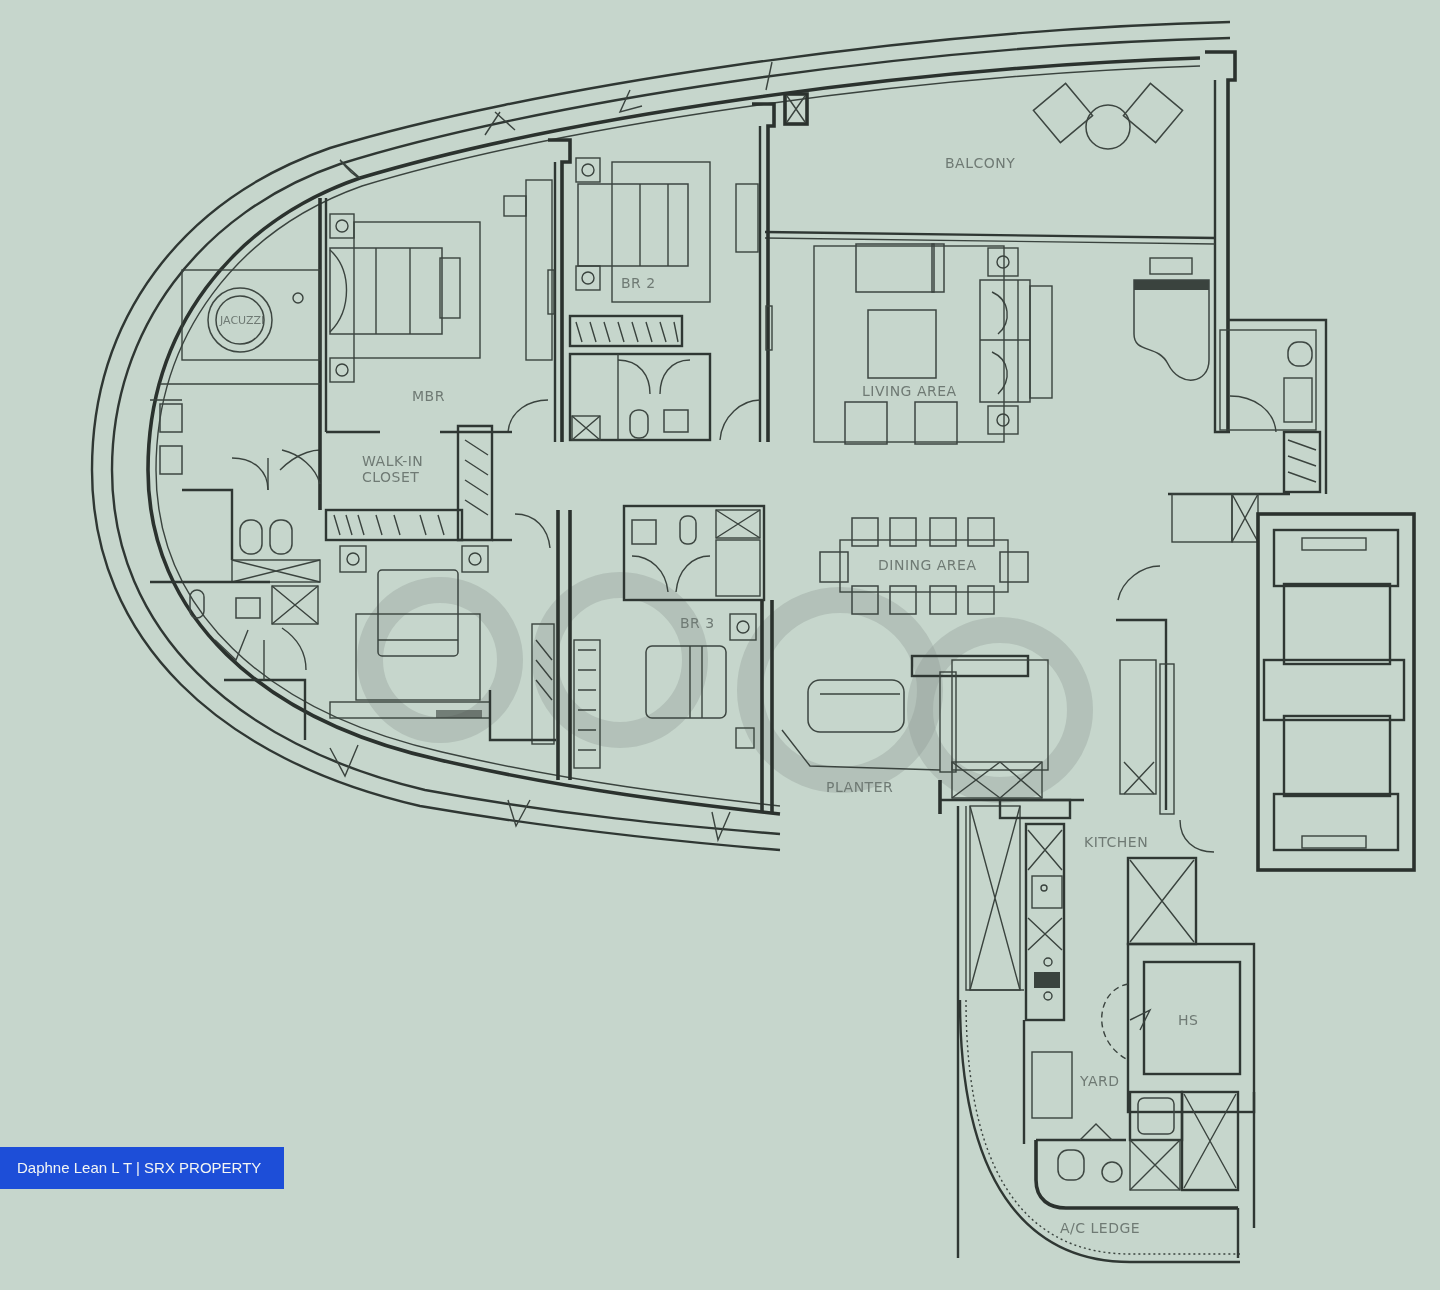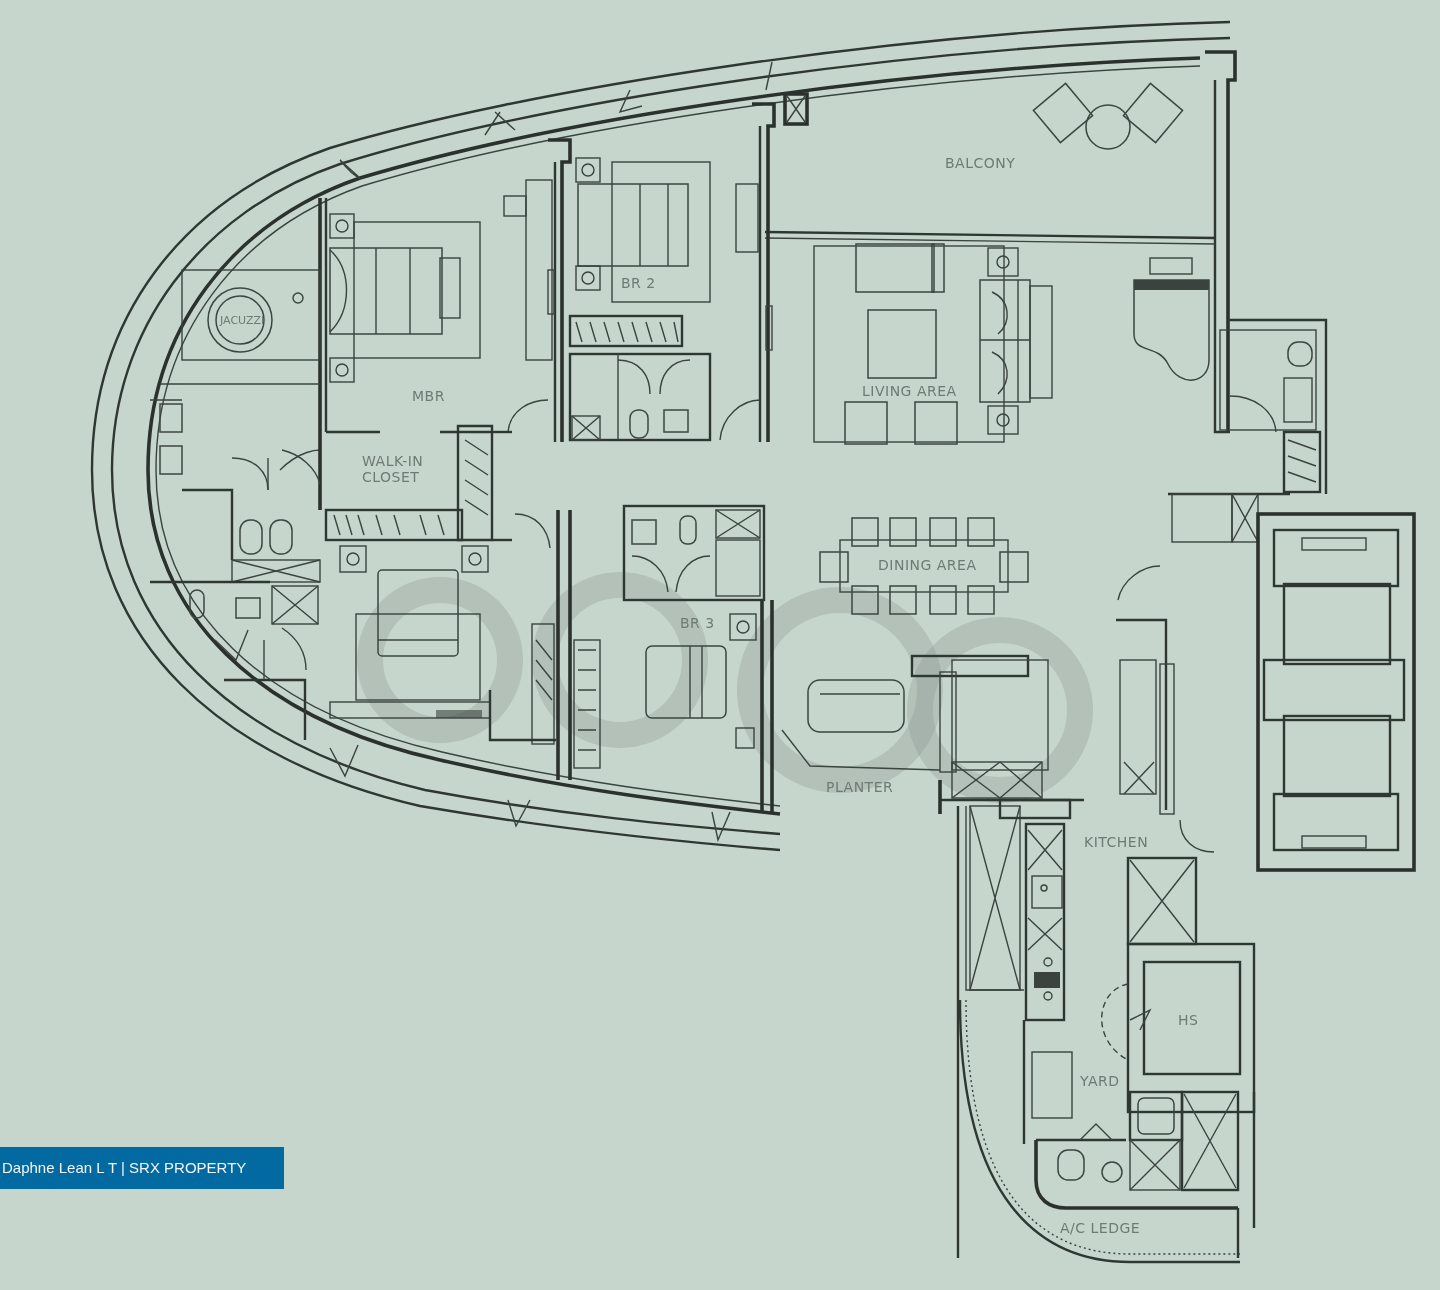--- a/index.html
+++ b/index.html
@@ -19,23 +19,23 @@
       font-family: "DejaVu Sans", sans-serif;
       font-size: 14px; fill: #6f7a74; letter-spacing: 0.5px;
     }
     .room-label-sm {
       font-family: "DejaVu Sans", sans-serif;
       font-size: 11px; fill: #6f7a74;
     }
     .watermark { fill: none; stroke: #8e9a94; stroke-width: 26; opacity: 0.35; }
     .credit {
       position: absolute; left: 0; top: 1147px; width: 284px; height: 42px;
-      background: #0369a1; color: #f3f6f4;
+      background: #1d4ed8; color: #f3f6f4;
       font-family: "Liberation Sans", sans-serif; font-size: 15px;
-      line-height: 42px; padding-left: 2px; box-sizing: border-box;
+      line-height: 42px; padding-left: 17px; box-sizing: border-box;
     }
   </style>
 </head>
 <body>
 
 <svg id="plan" viewBox="0 0 1440 1290" xmlns="http://www.w3.org/2000/svg">
 
   <g>
     <circle class="watermark" cx="440" cy="660" r="70"></circle>
     <circle class="watermark" cx="620" cy="660" r="75"></circle>

